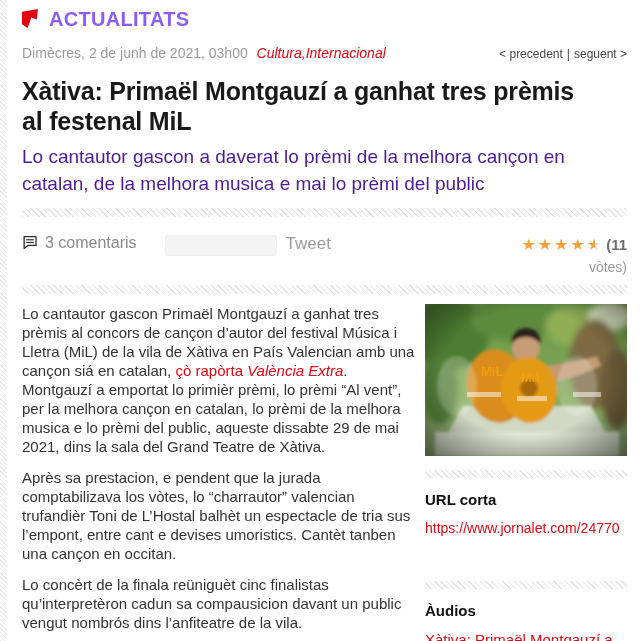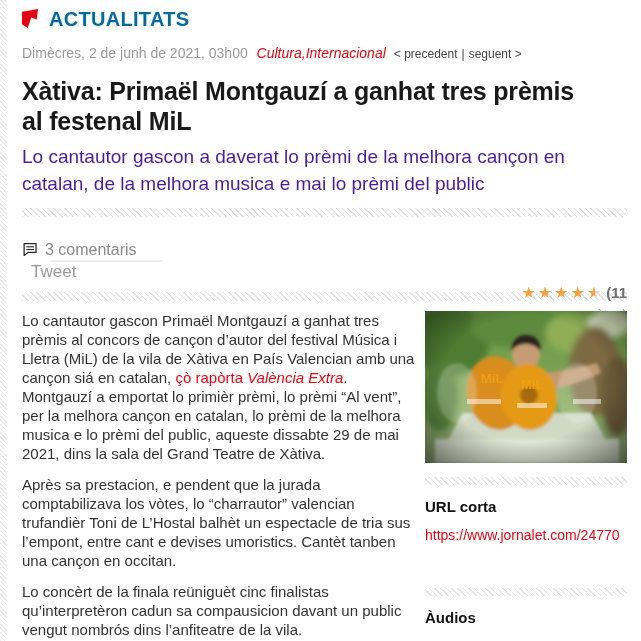--- a/index.html
+++ b/index.html
@@ -16,24 +16,24 @@
     background: repeating-linear-gradient(45deg, #ebebeb 0 1px, #ffffff 1px 3px);
   }
   .page { position: relative; padding: 6px 14px 0 22px; height: 641px; overflow: hidden; }
 
   
   .section-header { display: flex; align-items: center; height: 26px; }
   .flag-icon {
     width: 16px; height: 20px; background: #e20613; margin-right: 11px;
     clip-path: polygon(0 14%, 100% 0, 92% 52%, 58% 42%, 36% 95%, 0 76%);
   }
-  .section-title { font-size: 20px; font-weight: 700; color: #0369a1; letter-spacing: 0.3px; }
-
-  
-  .meta-row { display: flex; align-items: baseline; margin-top: 13px; gap: 8px; }
+  .section-title { font-size: 20px; font-weight: 700; color: #8b5cf6; letter-spacing: 0.3px; }
+
+  
+  .meta-row { display: flex; justify-content: space-between; align-items: baseline; margin-top: 13px; gap: 8px; }
   .meta-left { font-size: 14px; color: #999; }
   .meta-cats { color: #e20613; font-style: italic; margin-left: 5px; text-decoration: none; }
   .meta-nav { font-size: 12px; color: #444; white-space: nowrap; }
   .meta-nav a { color: #444; text-decoration: none; }
   .meta-nav .sep { margin: 0 4px; color: #444; }
 
   
   h1.article-title {
     margin: 15px 0 8px; font-size: 25px; line-height: 1.2;
     font-weight: 700; color: #191919; letter-spacing: -0.2px; max-width: 560px;
@@ -45,21 +45,21 @@
 
   
   .hatch {
     height: 9px;
     background: repeating-linear-gradient(45deg, #e2e2e2 0 1px, #ffffff 1px 4px);
   }
   .hatch-1 { margin-top: 10px; }
   .hatch-2 { margin-top: 5px; }
 
   
-  .action-bar { display: flex; align-items: flex-start; margin-top: 24px; height: 46px; flex-direction: column; }
+  .action-bar { display: flex; align-items: flex-start; margin-top: 17px; height: 46px; }
   .comments { display: flex; align-items: center; color: #8a8a8a; font-size: 16px; cursor: pointer; }
   .comment-icon { width: 17px; height: 17px; margin-right: 6px; }
   .tweet-placeholder {
     width: 112px; height: 21px; background: #f4f4f4; border: 1px solid #efefef;
     border-radius: 3px; margin-left: 28px; margin-top: 1px;
   }
   .tweet-label { margin-left: 9px; color: #9b9b9b; font-size: 17px; cursor: pointer; }
   .rating { margin-left: auto; text-align: right; line-height: 1.35; }
   .stars { font-size: 16px; letter-spacing: 2px; cursor: pointer; }
   .star-full { color: #f2a33c; }

